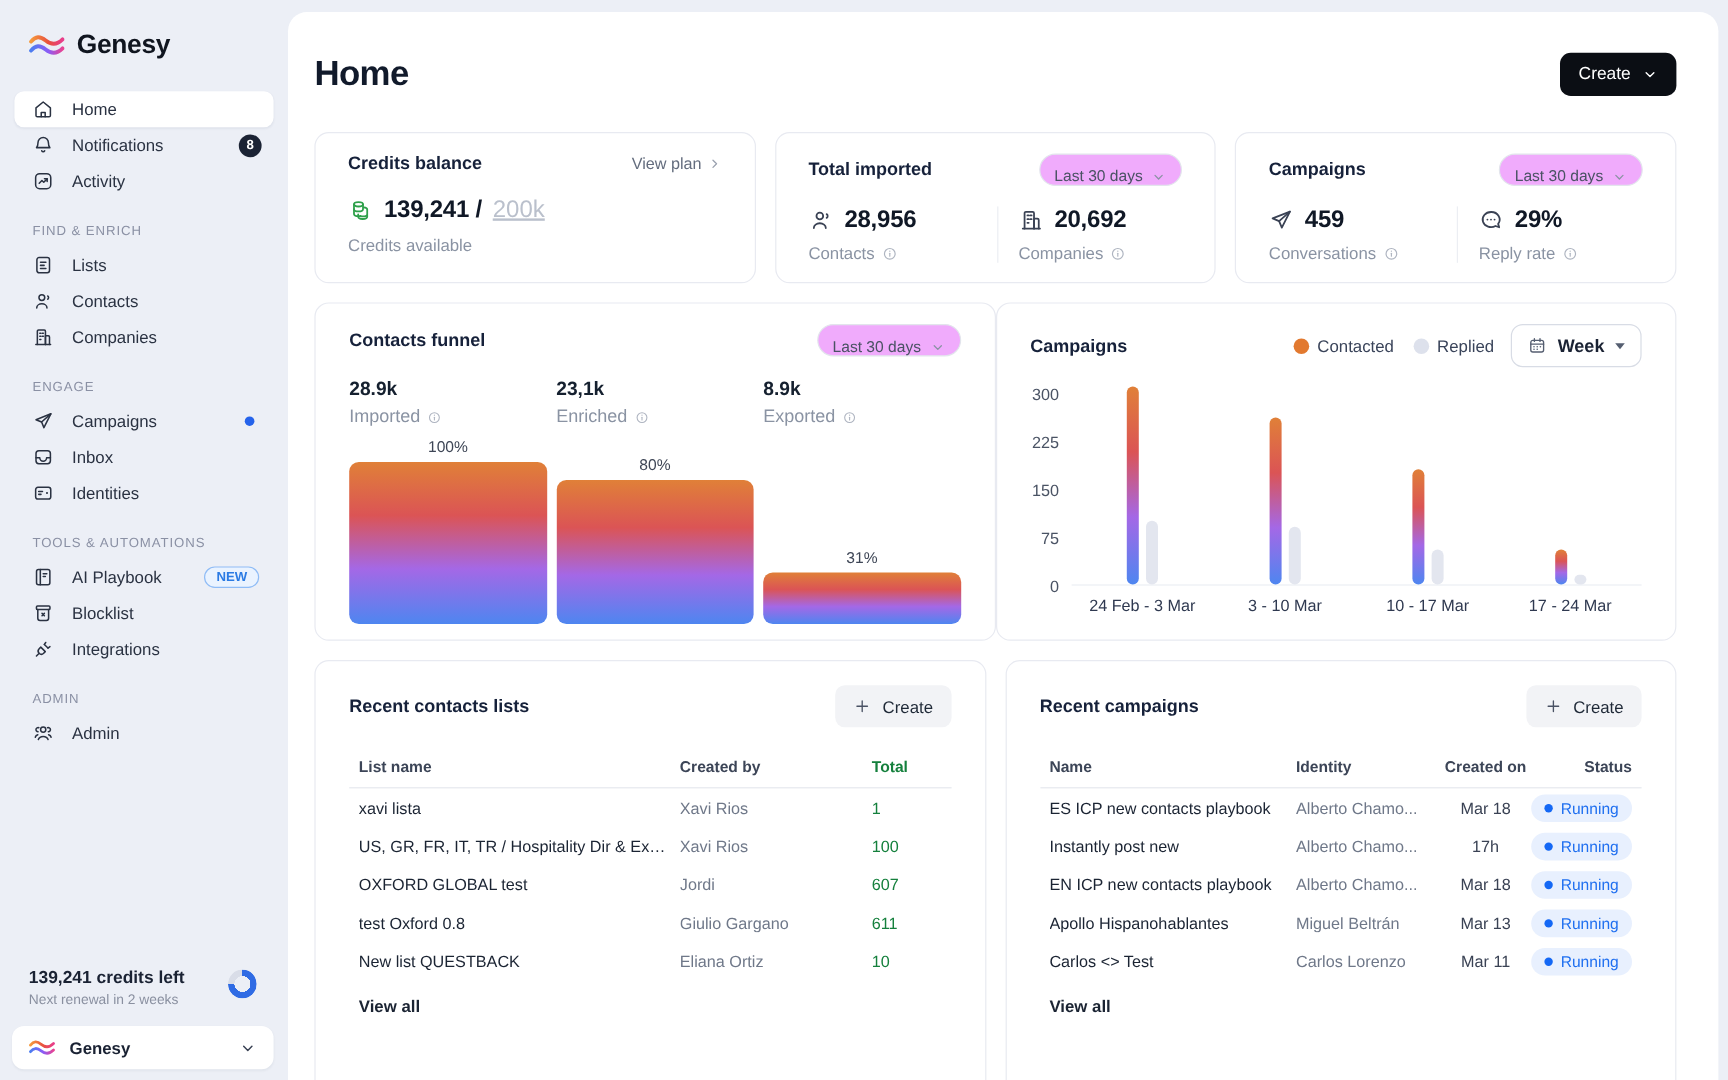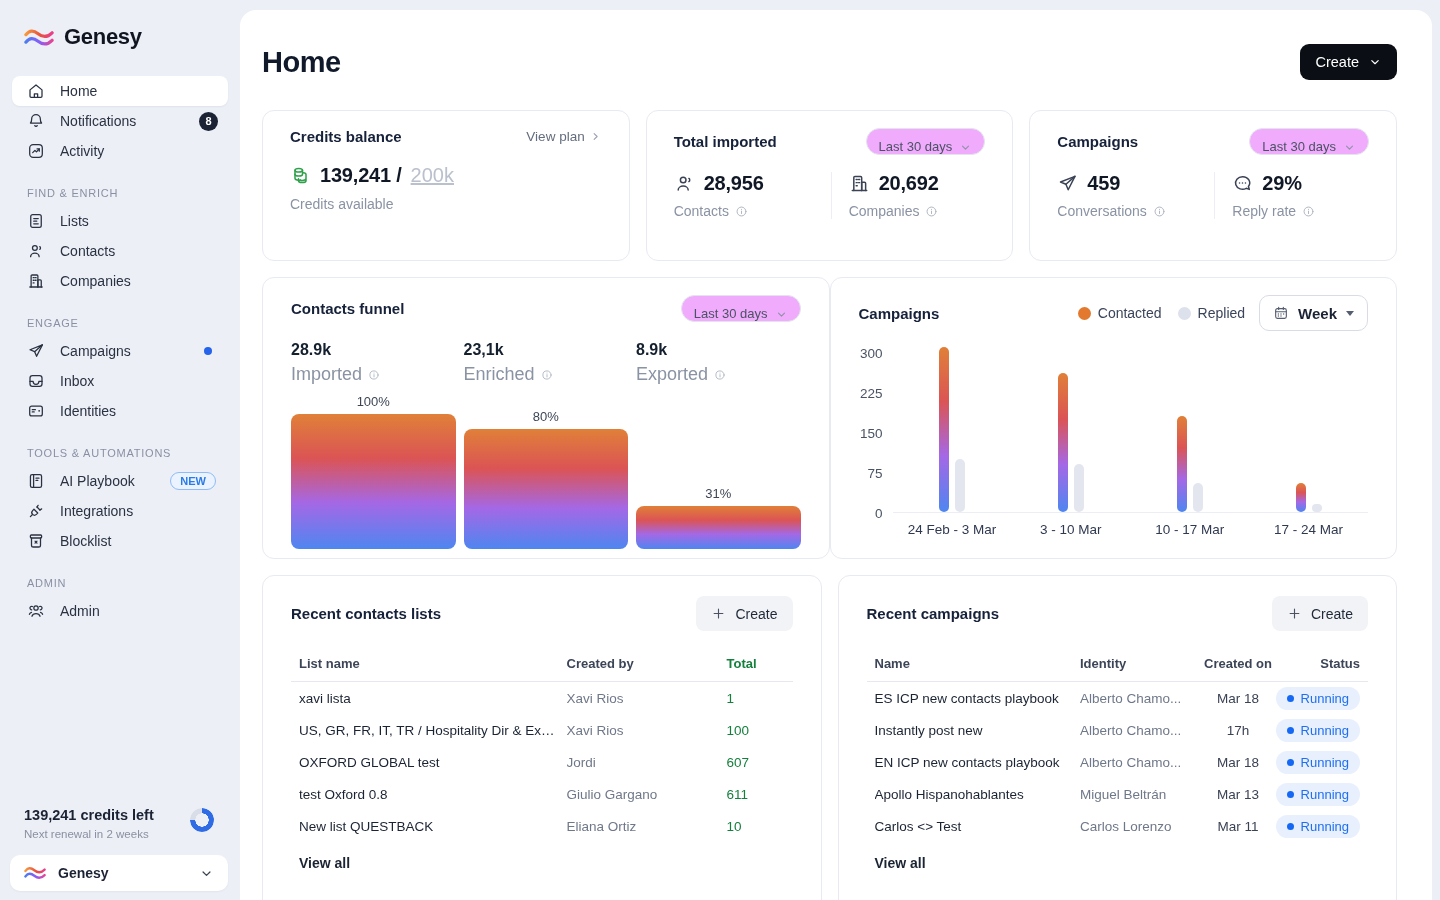--- a/index.html
+++ b/index.html
@@ -68,41 +68,41 @@
   .card-head { display:flex; align-items:center; justify-content:space-between; }
 
   .range-pill {
     display:flex; align-items:flex-end; gap:7px; height:27px; padding:0 12px; border:1px solid #E2E5EC;
     border-radius:999px; font-size:13px; color:#4A5264; background:#f0abfc; cursor:pointer;
   }
   .range-pill .chev { color:#8A93A3; }
 
   
   .stats-row { display:grid; grid-template-columns:1fr 1fr 1fr; gap:16px; margin-top:30px; }
-  .stat-card { height:151px; padding:17px 27px; }
+  .stat-card { height:126px; padding:17px 27px; }
   .view-plan { display:flex; align-items:center; gap:4px; font-size:13.5px; color:#646D7E; cursor:pointer; }
   .view-plan .chev { color:#9AA1AF; }
   .big-row { display:flex; align-items:center; gap:9px; margin-top:19px; }
   .big-num { font-size:20px; font-weight:700; color:#101826; letter-spacing:-0.2px; }
   .big-quota { font-size:20px; color:#BAC0CC;text-decoration:underline; }
   .stat-caption { font-size:14px; color:#8A93A3; margin-top:9px; }
   .metric-pair { display:flex; margin-top:17px; }
   .metric { width:157px; }
   .metric + .metric { border-left:1px solid #ECEEF3; padding-left:17px; width:auto; }
   .metric-label { display:flex; align-items:center; gap:6px; font-size:14px; color:#8A93A3; margin-top:8px; }
   .metric .big-row { margin-top:0; }
   .info { color:#AEB4C0; }
 
   
   .charts-row { display:grid; grid-template-columns:1fr 1fr; margin-top:16px; }
   .chart-card { height:282px; padding:17px 28px 20px; }
 
   .funnel-stats { display:grid; grid-template-columns:1fr 1fr 1fr; gap:8px; margin-top:19px; }
   .fval { font-size:16px; font-weight:700; color:#15202F; }
-  .flabel { display:flex; align-items:center; gap:6px; font-size:18px; color:#8A93A3; margin-top:5px; }
+  .flabel { display:flex; align-items:center; gap:6px; font-size:15px; color:#8A93A3; margin-top:5px; }
   .funnel-bars { display:grid; grid-template-columns:1fr 1fr 1fr; gap:8px; margin-top:6px; height:158px; align-items:end; }
   .fcol { display:flex; flex-direction:column; justify-content:flex-end; }
   .fpct { font-size:13px; color:#3E4656; text-align:center; margin-bottom:5px; }
   .fbar { width:100%; border-radius:8px; background:linear-gradient(180deg,#E08038 0%,#DB5455 33%,#A468E6 66%,#4E86F0 100%); }
 
   .legend { display:flex; align-items:center; gap:16px; margin-left:auto; margin-right:14px; }
   .legend-item { display:flex; align-items:center; gap:7px; font-size:14px; color:#3A445A; }
   .ldot { width:13px; height:13px; border-radius:50%; }
   .ldot.contacted { background:#E2792F; }
   .ldot.replied { background:#DDE1EC; }
@@ -375,29 +375,29 @@
     <div class="section-title">TOOLS &amp; AUTOMATIONS</div>
     <div class="nav-item">
       <svg class="ic" width="18" height="18">
           <use href="#i-book"></use>
         </svg>
       <span>AI Playbook</span>
       <span class="new-badge">NEW</span>
     </div>
     <div class="nav-item">
       <svg class="ic" width="18" height="18">
+          <use href="#i-blocklist"></use>
+        </svg>
+      <span>Blocklist</span>
+    </div>
+    <div class="nav-item">
+      <svg class="ic" width="18" height="18">
           <use href="#i-plug"></use>
         </svg>
       <span>Integrations</span>
-    </div>
-    <div class="nav-item">
-      <svg class="ic" width="18" height="18">
-          <use href="#i-blocklist"></use>
-        </svg>
-      <span>Blocklist</span>
     </div>
 
     <div class="section-title">ADMIN</div>
     <div class="nav-item">
       <svg class="ic" width="18" height="18">
           <use href="#i-admin"></use>
         </svg>
       <span>Admin</span>
     </div>
   </nav>

